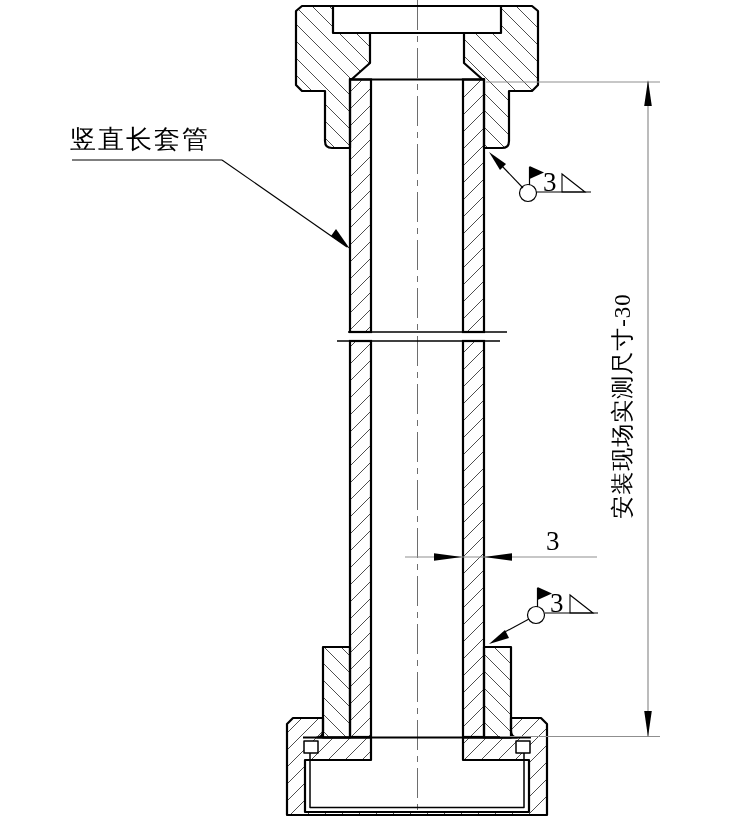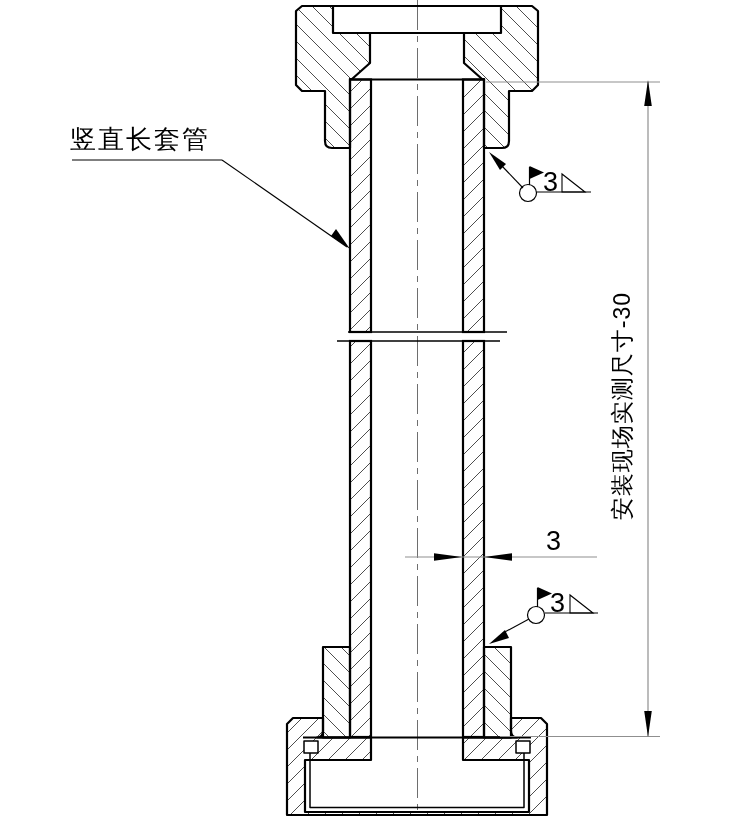--- a/index.html
+++ b/index.html
@@ -1,18 +1,18 @@
 <!DOCTYPE html>
 <html><head>
 <meta charset="utf-8">
 <style>
   html,body{margin:0;padding:0;background:#fff;}
   #stage{
     position:relative;width:748px;height:824px;background:#ffffff;
-    font-family:Liberation Sans, sans-serif;
+    font-family:Liberation Serif, serif;
     overflow:hidden;
   }
   svg{display:block;}
   text{fill:#000;}
   .cjk{font-size:26px;letter-spacing:2px;}
   .cjk-v{font-size:23px;letter-spacing:1px;}
   .num{font-size:27px;}
 </style>
 </head>
 <body>

